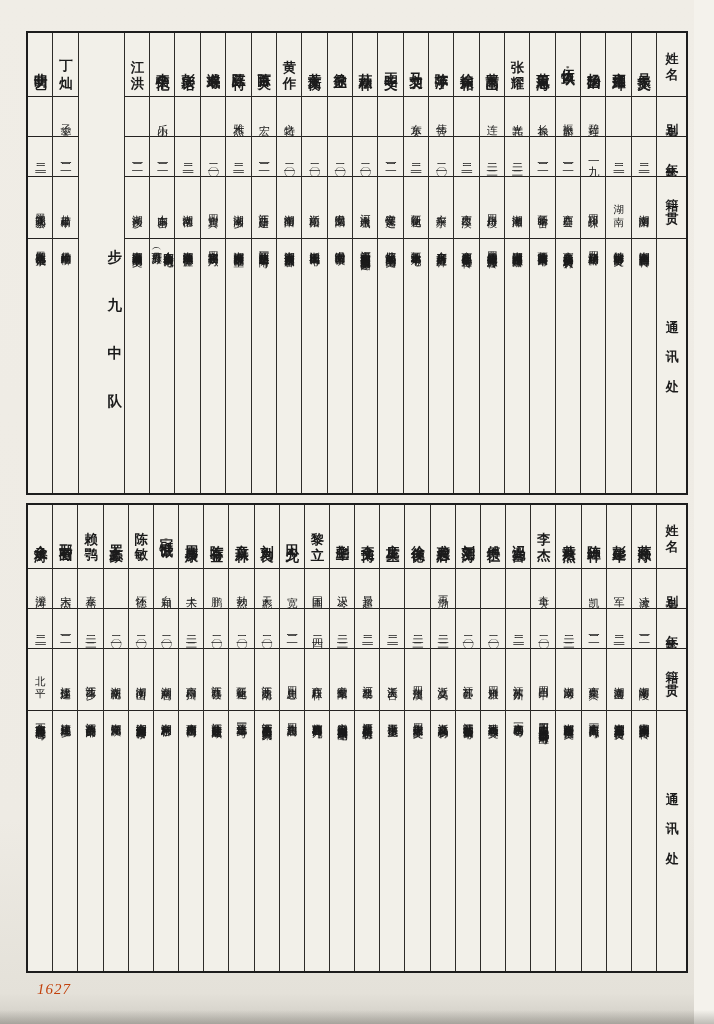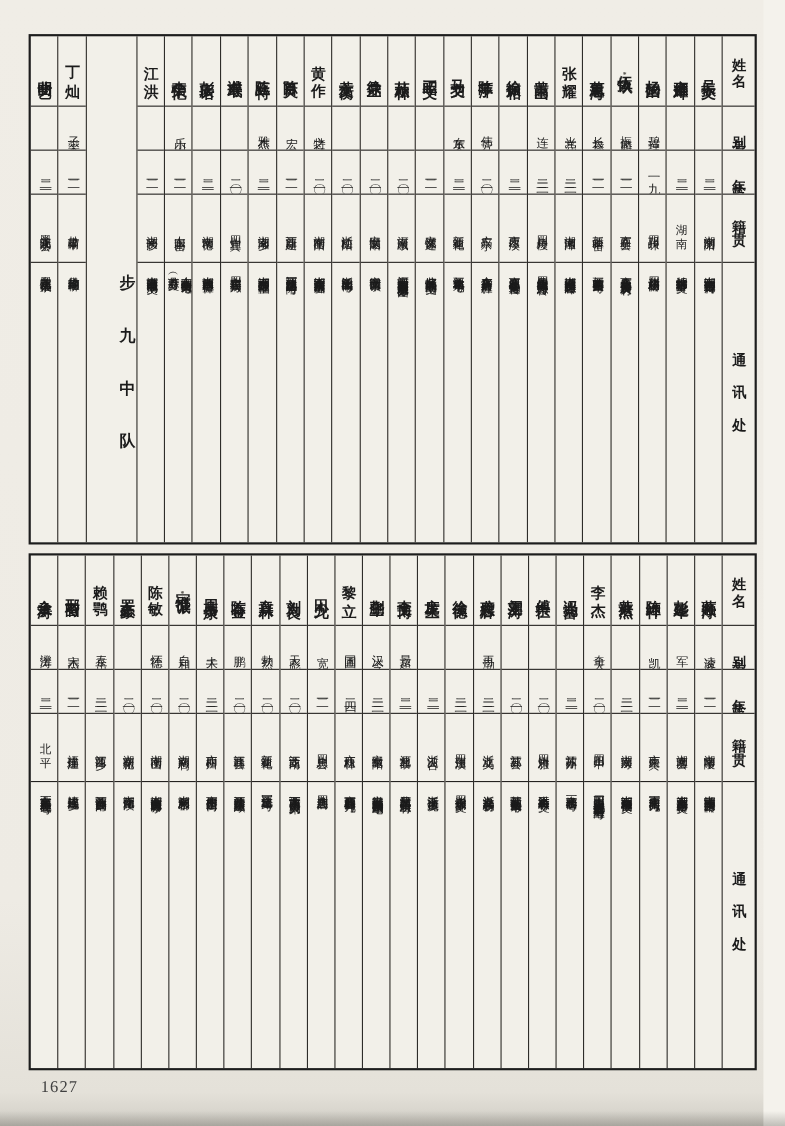--- a/index.html
+++ b/index.html
@@ -72,22 +72,23 @@
     writing-mode:vertical-rl;text-orientation:upright;
     display:flex;justify-content:flex-start;align-items:center;
   }
   .group-label{
     font-weight:bold;font-size:14.5px;letter-spacing:48px;
     padding-top:140px;
   }
   
   .page-number{
     position:absolute;left:37px;top:981px;
-    font-size:15px;letter-spacing:1px;color:#404040;
+    font-size:15px;letter-spacing:1px;color:#c2410c;
     font-family:"Liberation Serif","DejaVu Serif",serif;
+    font-style:italic;
   }
 </style>
 </head>
 <body>
 
 <div class="page"></div>
 <div class="page-right-margin"></div>
 
 <div class="rtable" id="table-top">
   <div class="col header-col">

